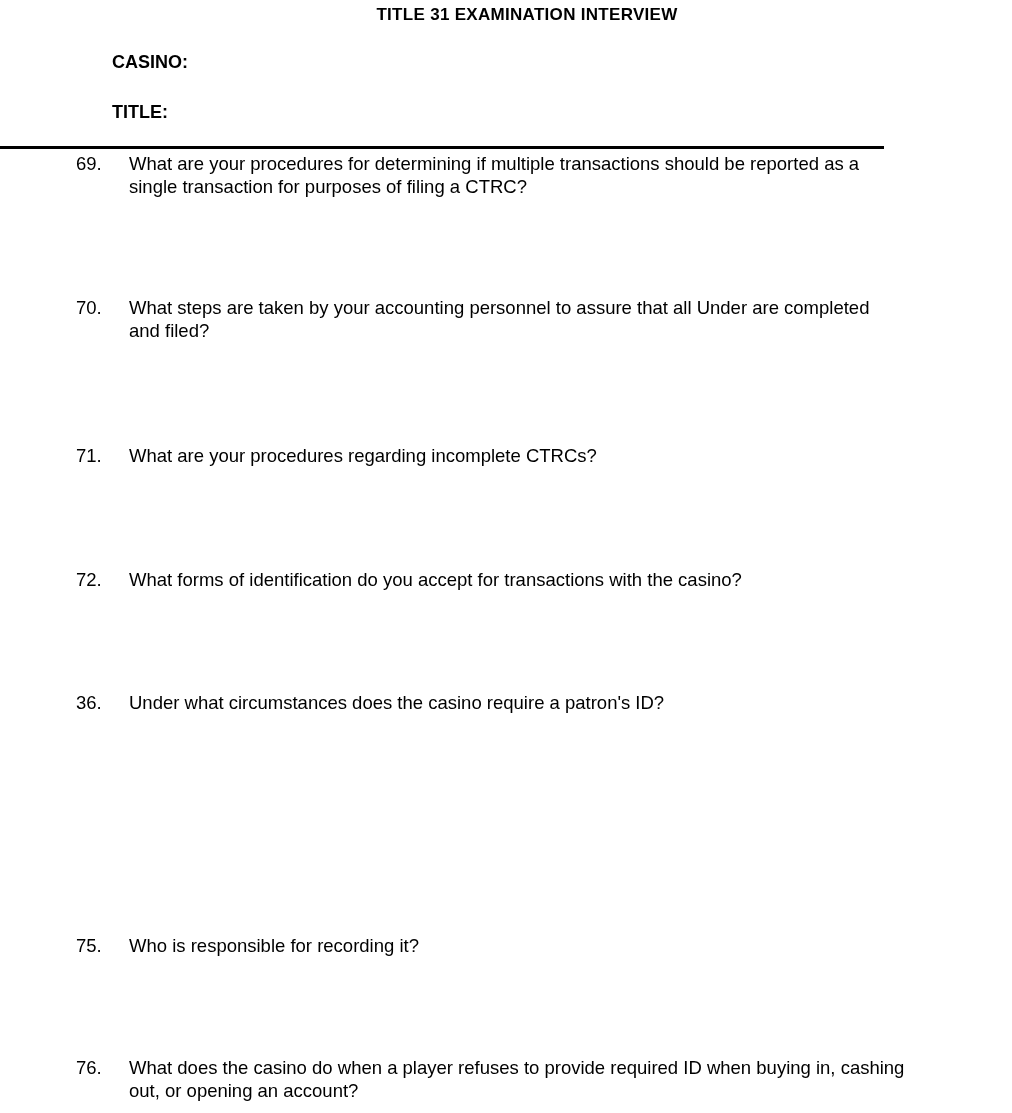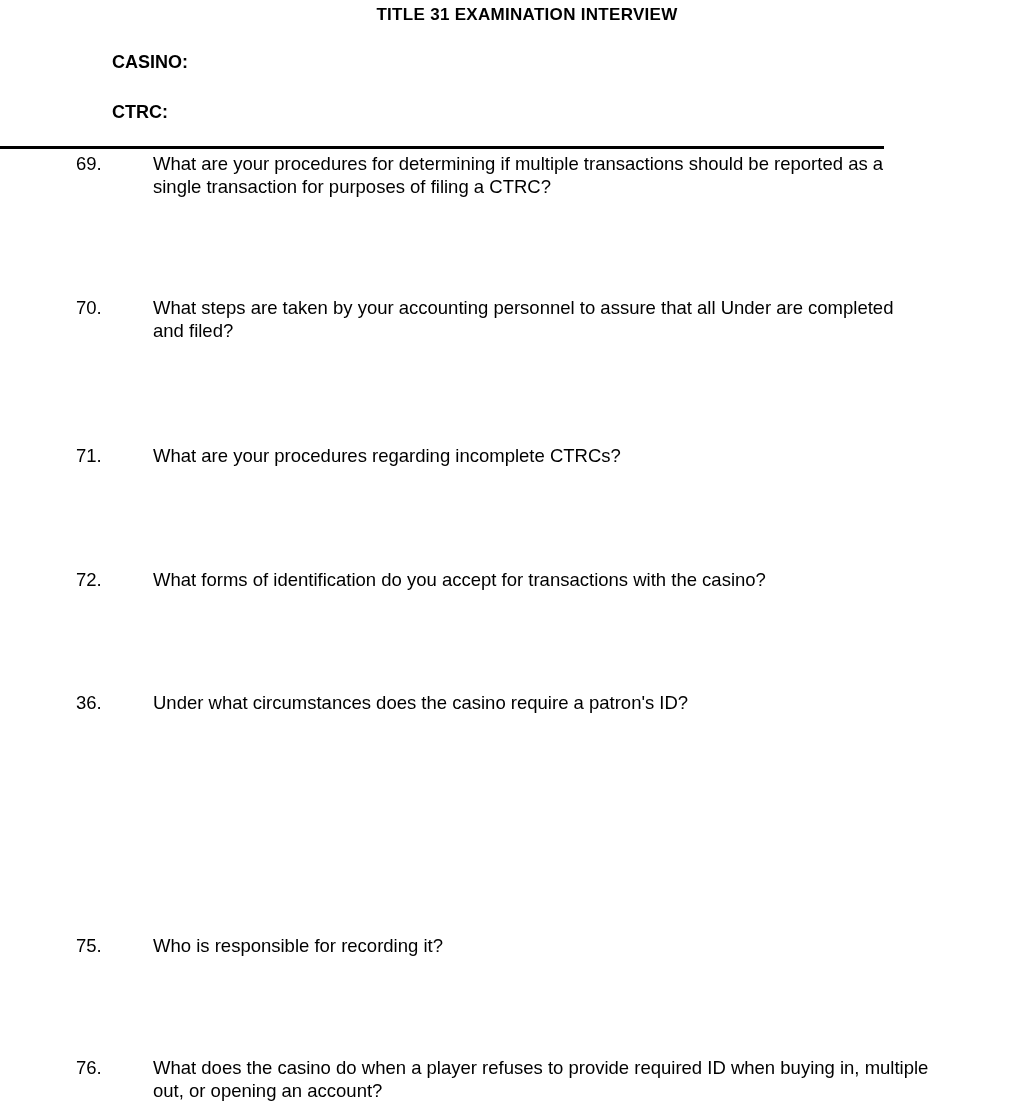--- a/index.html
+++ b/index.html
@@ -56,39 +56,39 @@
     flex: 0 0 53px;
     font-size: 18.5px;
     line-height: 23px;
     margin-left: 19px;
   }
   .q-text {
     flex: 1 1 auto;
     font-size: 18.5px;
     line-height: 23px;
   }
-  .q-line { white-space: nowrap; margin-left: 24px; }
+  .q-line { white-space: nowrap; }
   .q69 { top: 152px; }
   .q70 { top: 296px; }
   .q71 { top: 444px; }
   .q72 { top: 568px; }
   .q73 { top: 691px; }
   .q74 { top: 812px; }
   .q75 { top: 934px; }
   .q76 { top: 1056px; }
 </style>
 </head>
 <body>
 
 <div class="page">
 
   <div class="doc-title">TITLE 31 EXAMINATION INTERVIEW</div>
 
   <div class="field-label casino-label">CASINO:</div>
-  <div class="field-label date-label">CTRC:</div>
+  <div class="field-label date-label">TITLE:</div>
 
   <div class="hrule"></div>
 
   <div class="question q69">
     <div class="q-number">69.</div>
     <div class="q-text">
       <div class="q-line">What are your procedures for determining if multiple transactions should be reported as a</div>
       <div class="q-line">single transaction for purposes of filing a CTRC?</div>
     </div>
   </div>
@@ -126,18 +126,18 @@
   <div class="question q75">
     <div class="q-number">75.</div>
     <div class="q-text">
       <div class="q-line">Who is responsible for recording it?</div>
     </div>
   </div>
 
   <div class="question q76">
     <div class="q-number">76.</div>
     <div class="q-text">
-      <div class="q-line">What does the casino do when a player refuses to provide required ID when buying in, multiple</div>
+      <div class="q-line">What does the casino do when a player refuses to provide required ID when buying in, cashing</div>
       <div class="q-line">out, or opening an account?</div>
     </div>
   </div>
 
 </div>
 
 </body></html>

